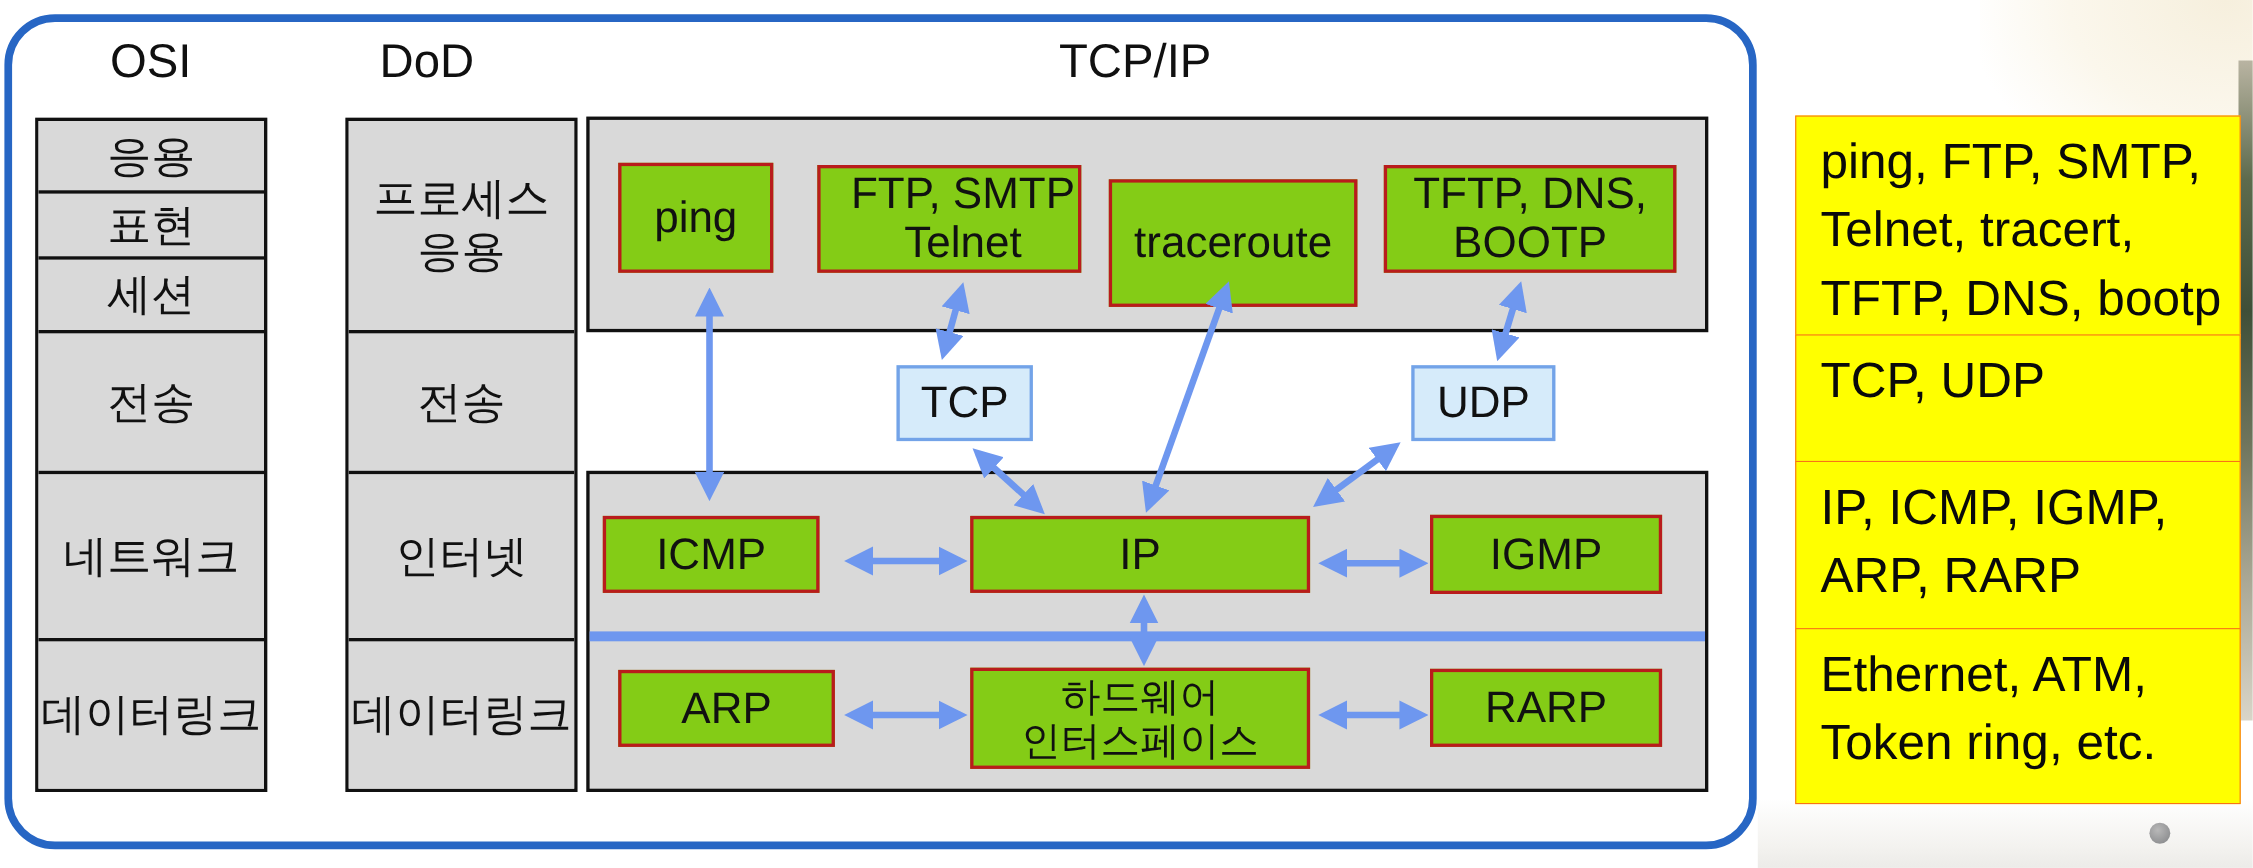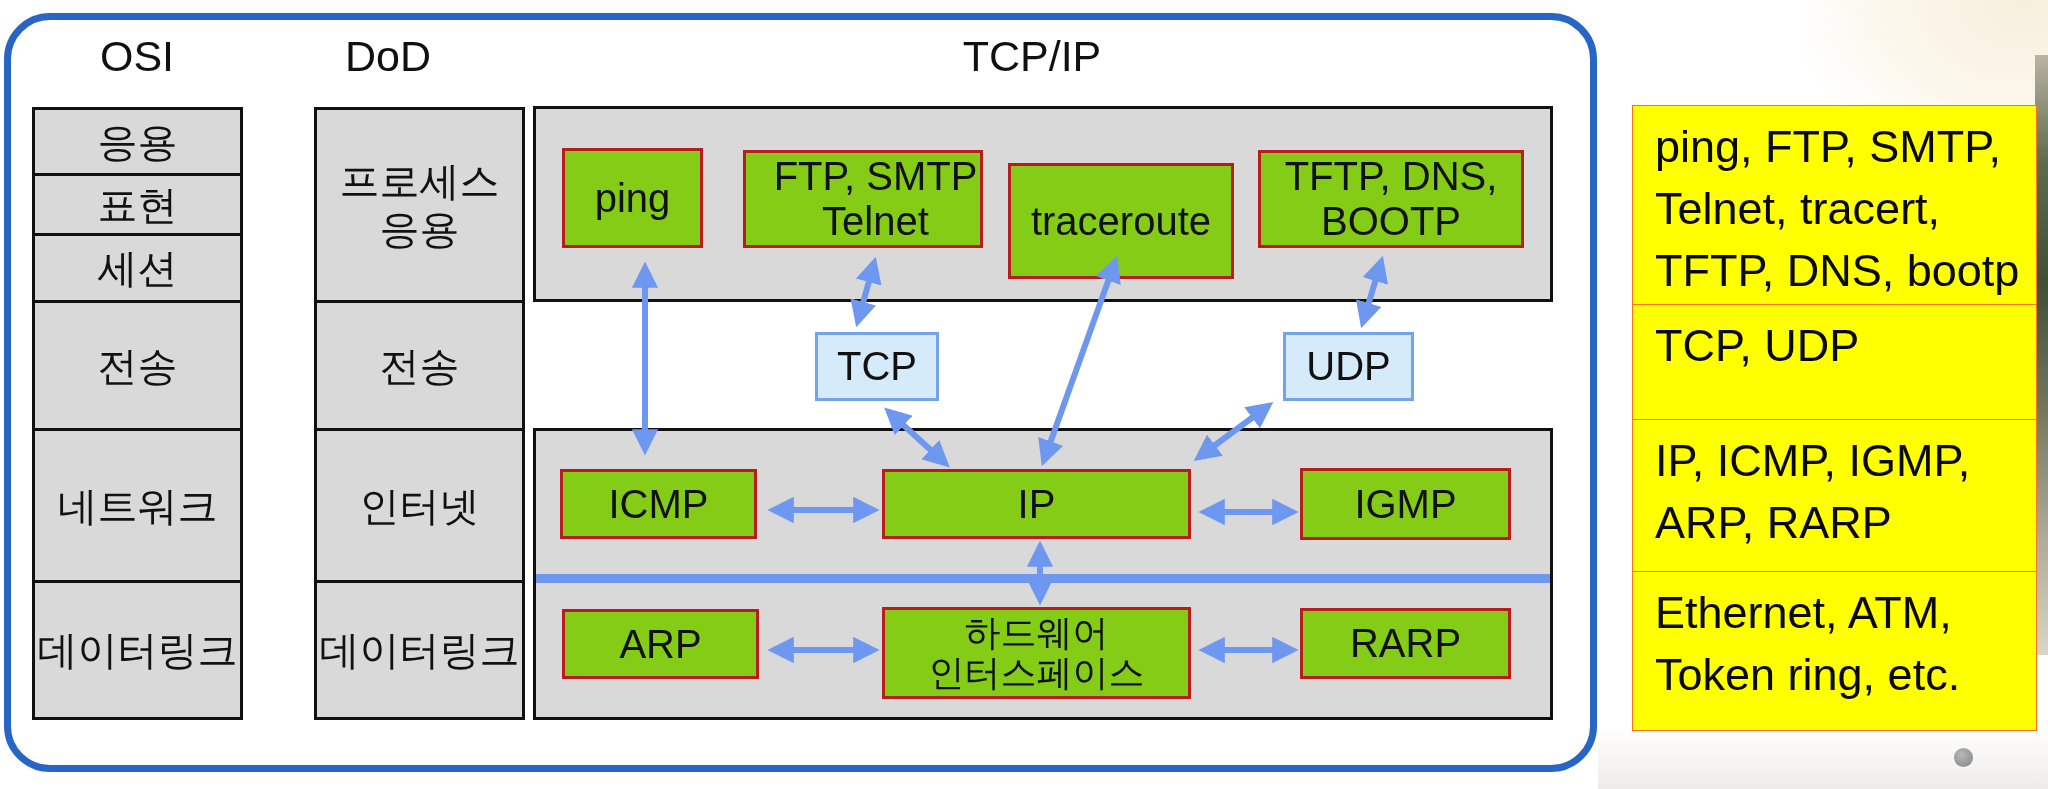--- a/index.html
+++ b/index.html
@@ -51,21 +51,21 @@
   #medium-line { position: absolute; left: 536px; top: 574px; width: 1014px; height: 9px; background: #6e97ef; }
 
   
   .pbox { position: absolute; background: #84cc16; border: 3px solid #b91c1c;
     display: flex; align-items: center; justify-content: center; text-align: center;
     font-size: 40px; line-height: 1.12; white-space: pre-line; }
   #box-ping       { left: 562px;  top: 148px; width: 141px; height: 100px; }
   #box-ftp        { left: 743px;  top: 150px; width: 240px; height: 98px; padding-left: 25px;  }
   #box-traceroute { left: 1008px; top: 148px; width: 226px; height: 116px; margin-top: 15px; }
   #box-tftp       { left: 1258px; top: 150px; width: 266px; height: 98px;  }
-  #box-icmp { left: 560px;  top: 469px; width: 197px; height: 70px; }
+  #box-icmp { left: 548px;  top: 469px; width: 197px; height: 70px; }
   #box-ip   { left: 882px;  top: 469px; width: 309px; height: 70px; }
   #box-igmp { left: 1300px; top: 468px; width: 211px; height: 72px; }
   #box-arp  { left: 562px;  top: 609px; width: 197px; height: 70px; }
   #box-hw   { left: 882px;  top: 607px; width: 309px; height: 92px; font-size: 36px; }
   #box-rarp { left: 1300px; top: 608px; width: 211px; height: 71px; }
   .hilite { background: #d6ebfa !important; border: 3px solid #73a3e8 !important; }
   #box-tcp { left: 815px;  top: 332px; width: 124px; height: 69px; }
   #box-udp { left: 1283px; top: 332px; width: 131px; height: 69px; }
 
   

